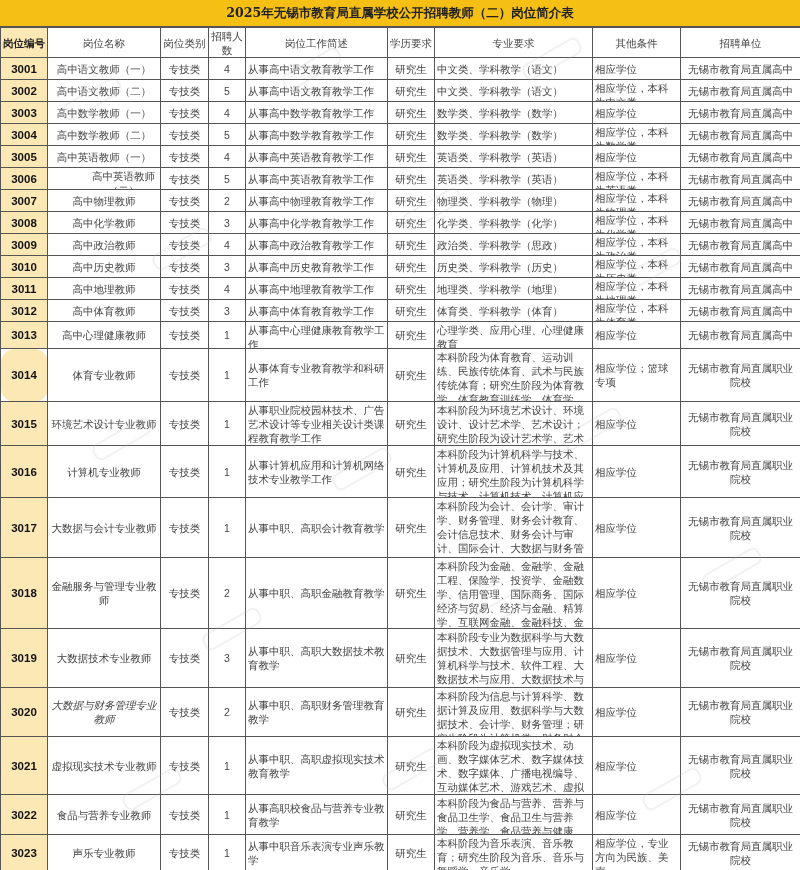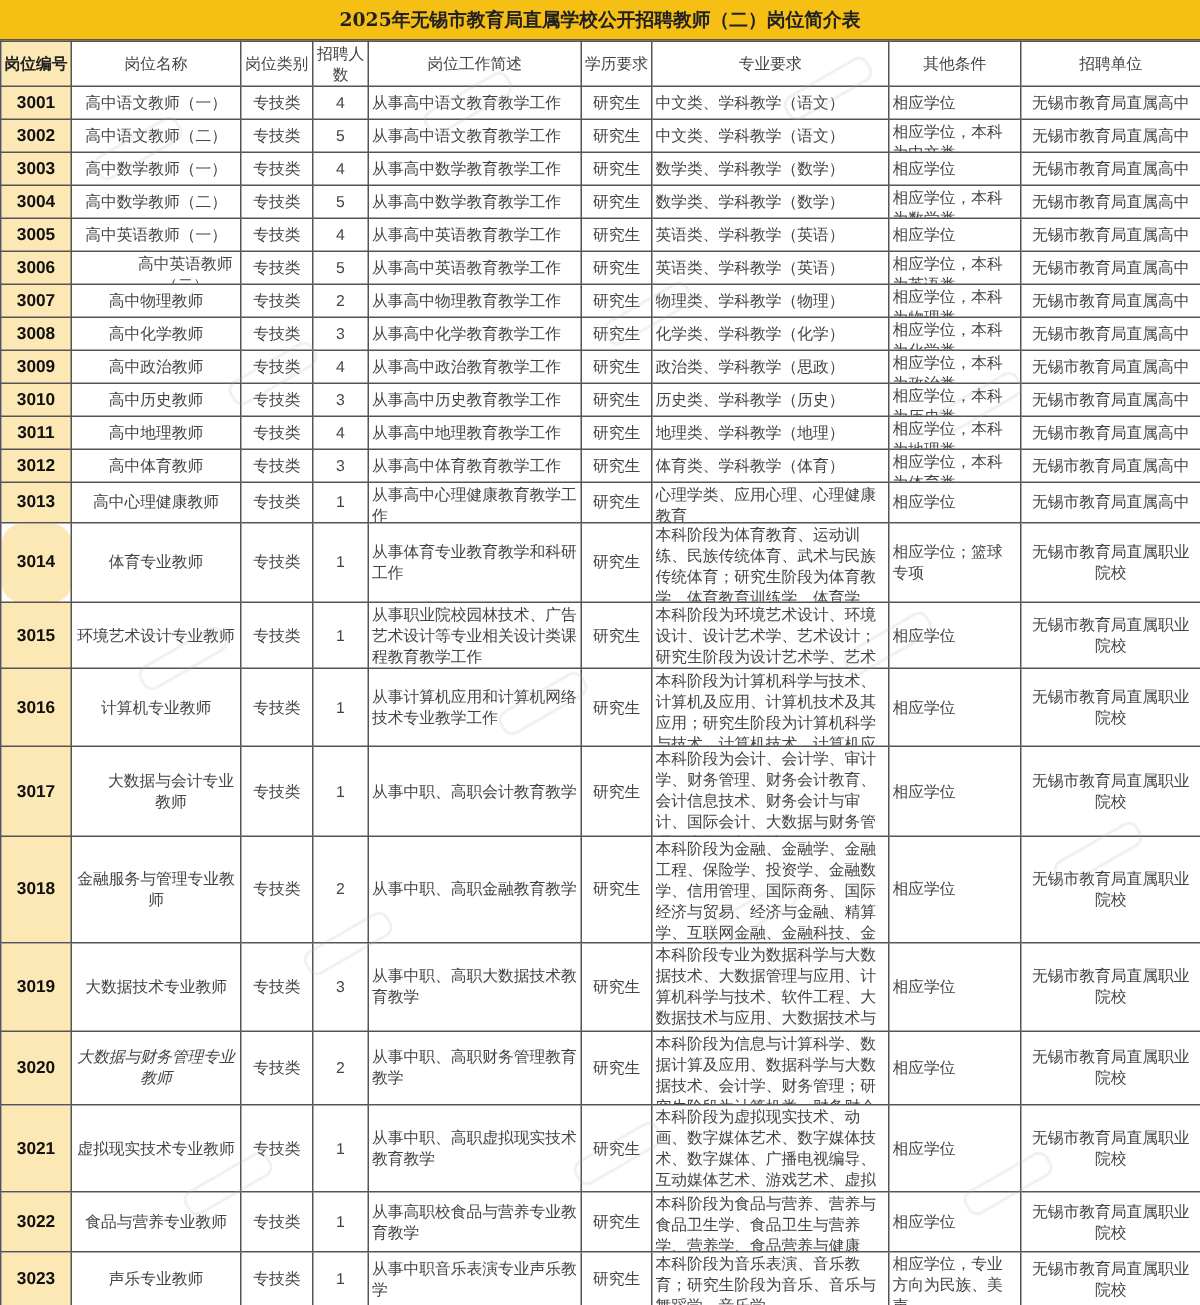--- a/index.html
+++ b/index.html
@@ -531,21 +531,21 @@
           </td>
           <td class="c" style="height: 51px;">
             <span class="clip" style="max-height: 50px;">无锡市教育局直属职业院校</span>
           </td>
         </tr>
         <tr>
           <td class="code" style="height: 59px;">
             <span class="clip" style="max-height: 58px;">3017</span>
           </td>
           <td class="c" style="height: 59px;">
-            <span class="clip" style="max-height: 58px; margin-left: 20px;">大数据与会计专业教师</span>
+            <span class="clip" style="max-height: 58px;">大数据与会计专业教师</span>
           </td>
           <td class="c" style="height: 59px;">
             <span class="clip" style="max-height: 58px;">专技类</span>
           </td>
           <td class="num" style="height: 59px;">
             <span class="clip" style="max-height: 58px;">1</span>
           </td>
           <td class="l" style="height: 59px;">
             <span class="clip" style="max-height: 58px;">从事中职、高职会计教育教学</span>
           </td>

